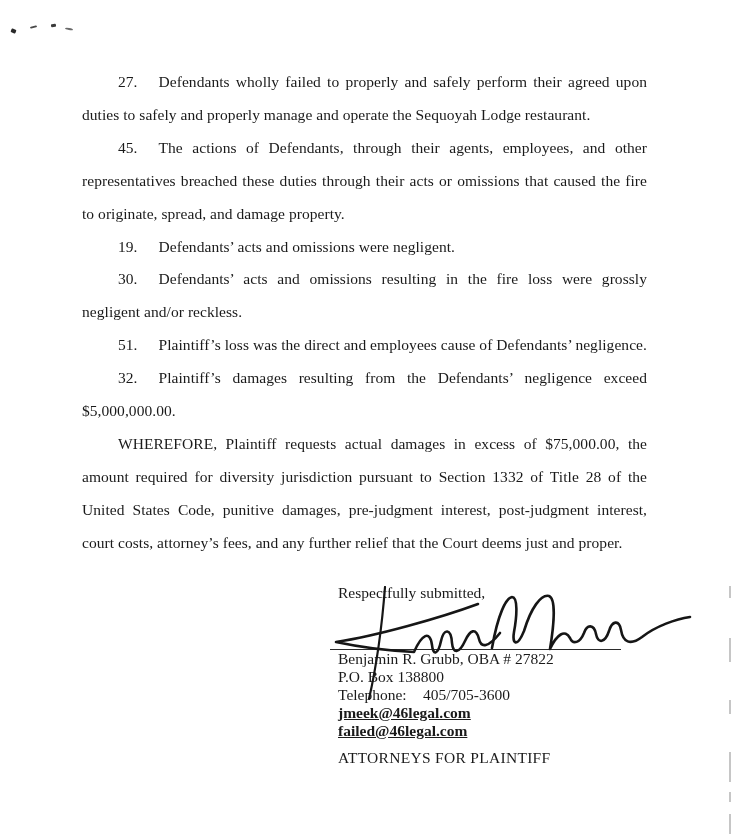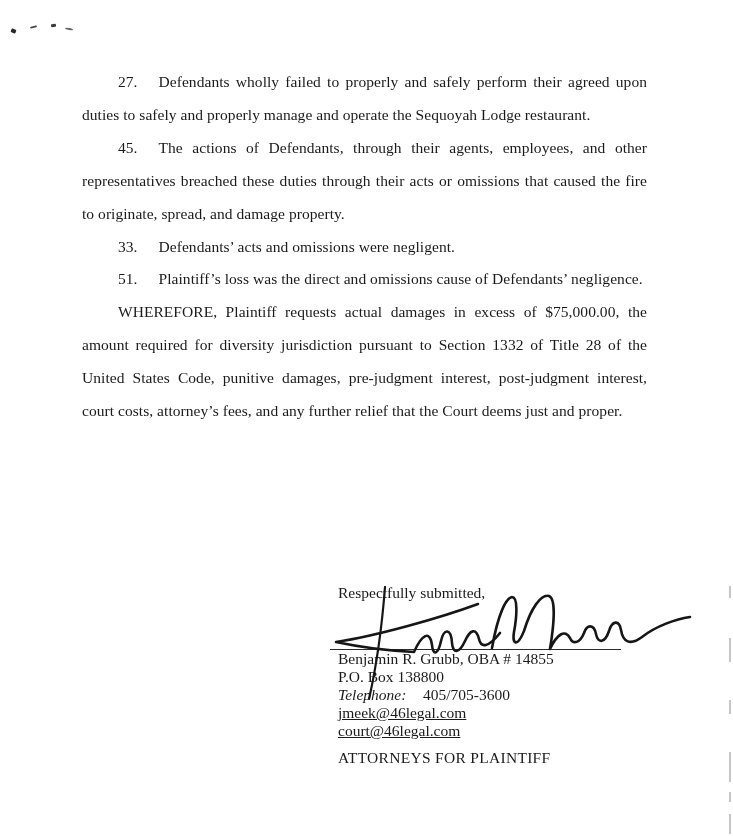--- a/index.html
+++ b/index.html
@@ -17,22 +17,22 @@
     font-size:15.5px;text-indent:36px;letter-spacing:0.05px;
   }
   .num-gap{display:inline-block;width:21px;}
   
   .sig-block{
     position:absolute;left:338px;top:584px;width:340px;
     font-size:15.5px;line-height:18px;
   }
   .sig-spacer{height:48px;}
   .sig-row{white-space:pre;}
-  .sig-label{display:inline-block;width:85px;font-style:italic;}
-  .email{text-decoration:underline;}
+  .sig-label{display:inline-block;width:85px;}
+  .email{text-decoration:underline;font-weight:bold;}
   .role-line{margin-top:9px;letter-spacing:0.3px;}
   .sig-rule{
     position:absolute;left:330px;top:649px;width:291px;height:0;
     border-top:1.4px solid #2b2b2b;
   }
   .signature-svg{
     position:absolute;left:328px;top:586px;width:380px;height:120px;
     pointer-events:none;
   }
   
@@ -50,33 +50,35 @@
 <div class="edge-artifact" style="top:586px;height:12px;"></div>
 <div class="edge-artifact" style="top:638px;height:24px;"></div>
 <div class="edge-artifact" style="top:700px;height:14px;"></div>
 <div class="edge-artifact" style="top:752px;height:30px;"></div>
 <div class="edge-artifact" style="top:792px;height:10px;"></div>
 <div class="edge-artifact" style="top:814px;height:20px;"></div>
 
 <div class="content">
   <p class="body-para"><span>27.</span><span class="num-gap"></span><span>Defendants wholly failed to properly and safely perform their agreed upon duties to safely and properly manage and operate the Sequoyah Lodge restaurant.</span></p>
   <p class="body-para"><span>45.</span><span class="num-gap"></span><span>The actions of Defendants, through their agents, employees, and other representatives breached these duties through their acts or omissions that caused the fire to originate, spread, and damage property.</span></p>
-  <p class="body-para"><span>33.</span><span class="num-gap"></span><span>Defendants’ acts and omissions were negligent.</span></p>
-  <p class="body-para"><span>51.</span><span class="num-gap"></span><span>Plaintiff’s loss was the direct and omissions cause of Defendants’ negligence.</span></p>
+  <p class="body-para"><span>19.</span><span class="num-gap"></span><span>Defendants’ acts and omissions were negligent.</span></p>
+  <p class="body-para"><span>30.</span><span class="num-gap"></span><span>Defendants’ acts and omissions resulting in the fire loss were grossly negligent and/or reckless.</span></p>
+  <p class="body-para"><span>51.</span><span class="num-gap"></span><span>Plaintiff’s loss was the direct and employees cause of Defendants’ negligence.</span></p>
+  <p class="body-para"><span>32.</span><span class="num-gap"></span><span>Plaintiff’s damages resulting from the Defendants’ negligence exceed $5,000,000.00.</span></p>
   <p class="body-para">WHEREFORE, Plaintiff requests actual damages in excess of $75,000.00, the amount required for diversity jurisdiction pursuant to Section 1332 of Title 28 of the United States Code, punitive damages, pre-judgment interest, post-judgment interest, court costs, attorney’s fees, and any further relief that the Court deems just and proper.</p>
 </div>
 
 <div class="sig-block">
   <div>Respectfully submitted,</div>
   <div class="sig-spacer"></div>
-  <div>Benjamin R. Grubb, OBA # 14855</div>
+  <div>Benjamin R. Grubb, OBA # 27822</div>
   <div>P.O. Box 138800</div>
   <div class="sig-row"><span class="sig-label">Telephone:</span><span>405/705-3600</span></div>
   <div class="email">jmeek@46legal.com</div>
-  <div class="email">court@46legal.com</div>
+  <div class="email">failed@46legal.com</div>
   <div class="role-line">ATTORNEYS FOR PLAINTIFF</div>
 </div>
 
 <div class="sig-rule"></div>
 
 <svg class="signature-svg" viewBox="0 0 380 120" xmlns="http://www.w3.org/2000/svg">
   <g fill="none" stroke="#161616" stroke-width="2.6" stroke-linecap="round" stroke-linejoin="round">
 
     <path d="M 57,1 C 54,40 48,82 41,113" stroke-width="2.2"></path>
 

